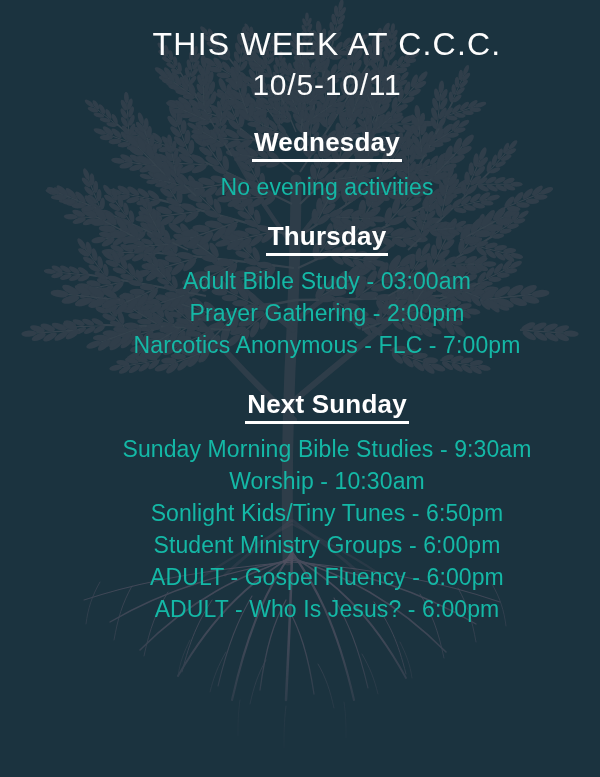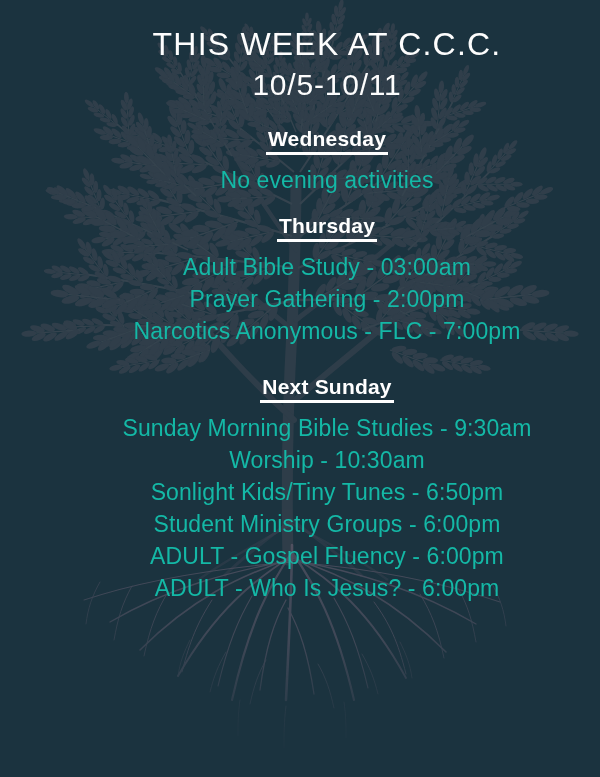--- a/index.html
+++ b/index.html
@@ -71,21 +71,21 @@
     letter-spacing: 0.8px;
     line-height: 1.2em;
     margin-top: 3px;
     color: #fdfdfd;
   }
   .day-section {
     margin-top: 26px;
   }
   .day-heading {
     display: inline-block;
-    font-size: 21px;
+    font-size: 26px;
     font-weight: 700;
     letter-spacing: 0.2px;
     color: #ffffff;
     border-bottom: 3px solid #ffffff;
     padding-bottom: 1px;
     padding-left: 2px;
     padding-right: 2px;
     margin-bottom: 9px;
   }
   .event-line {

